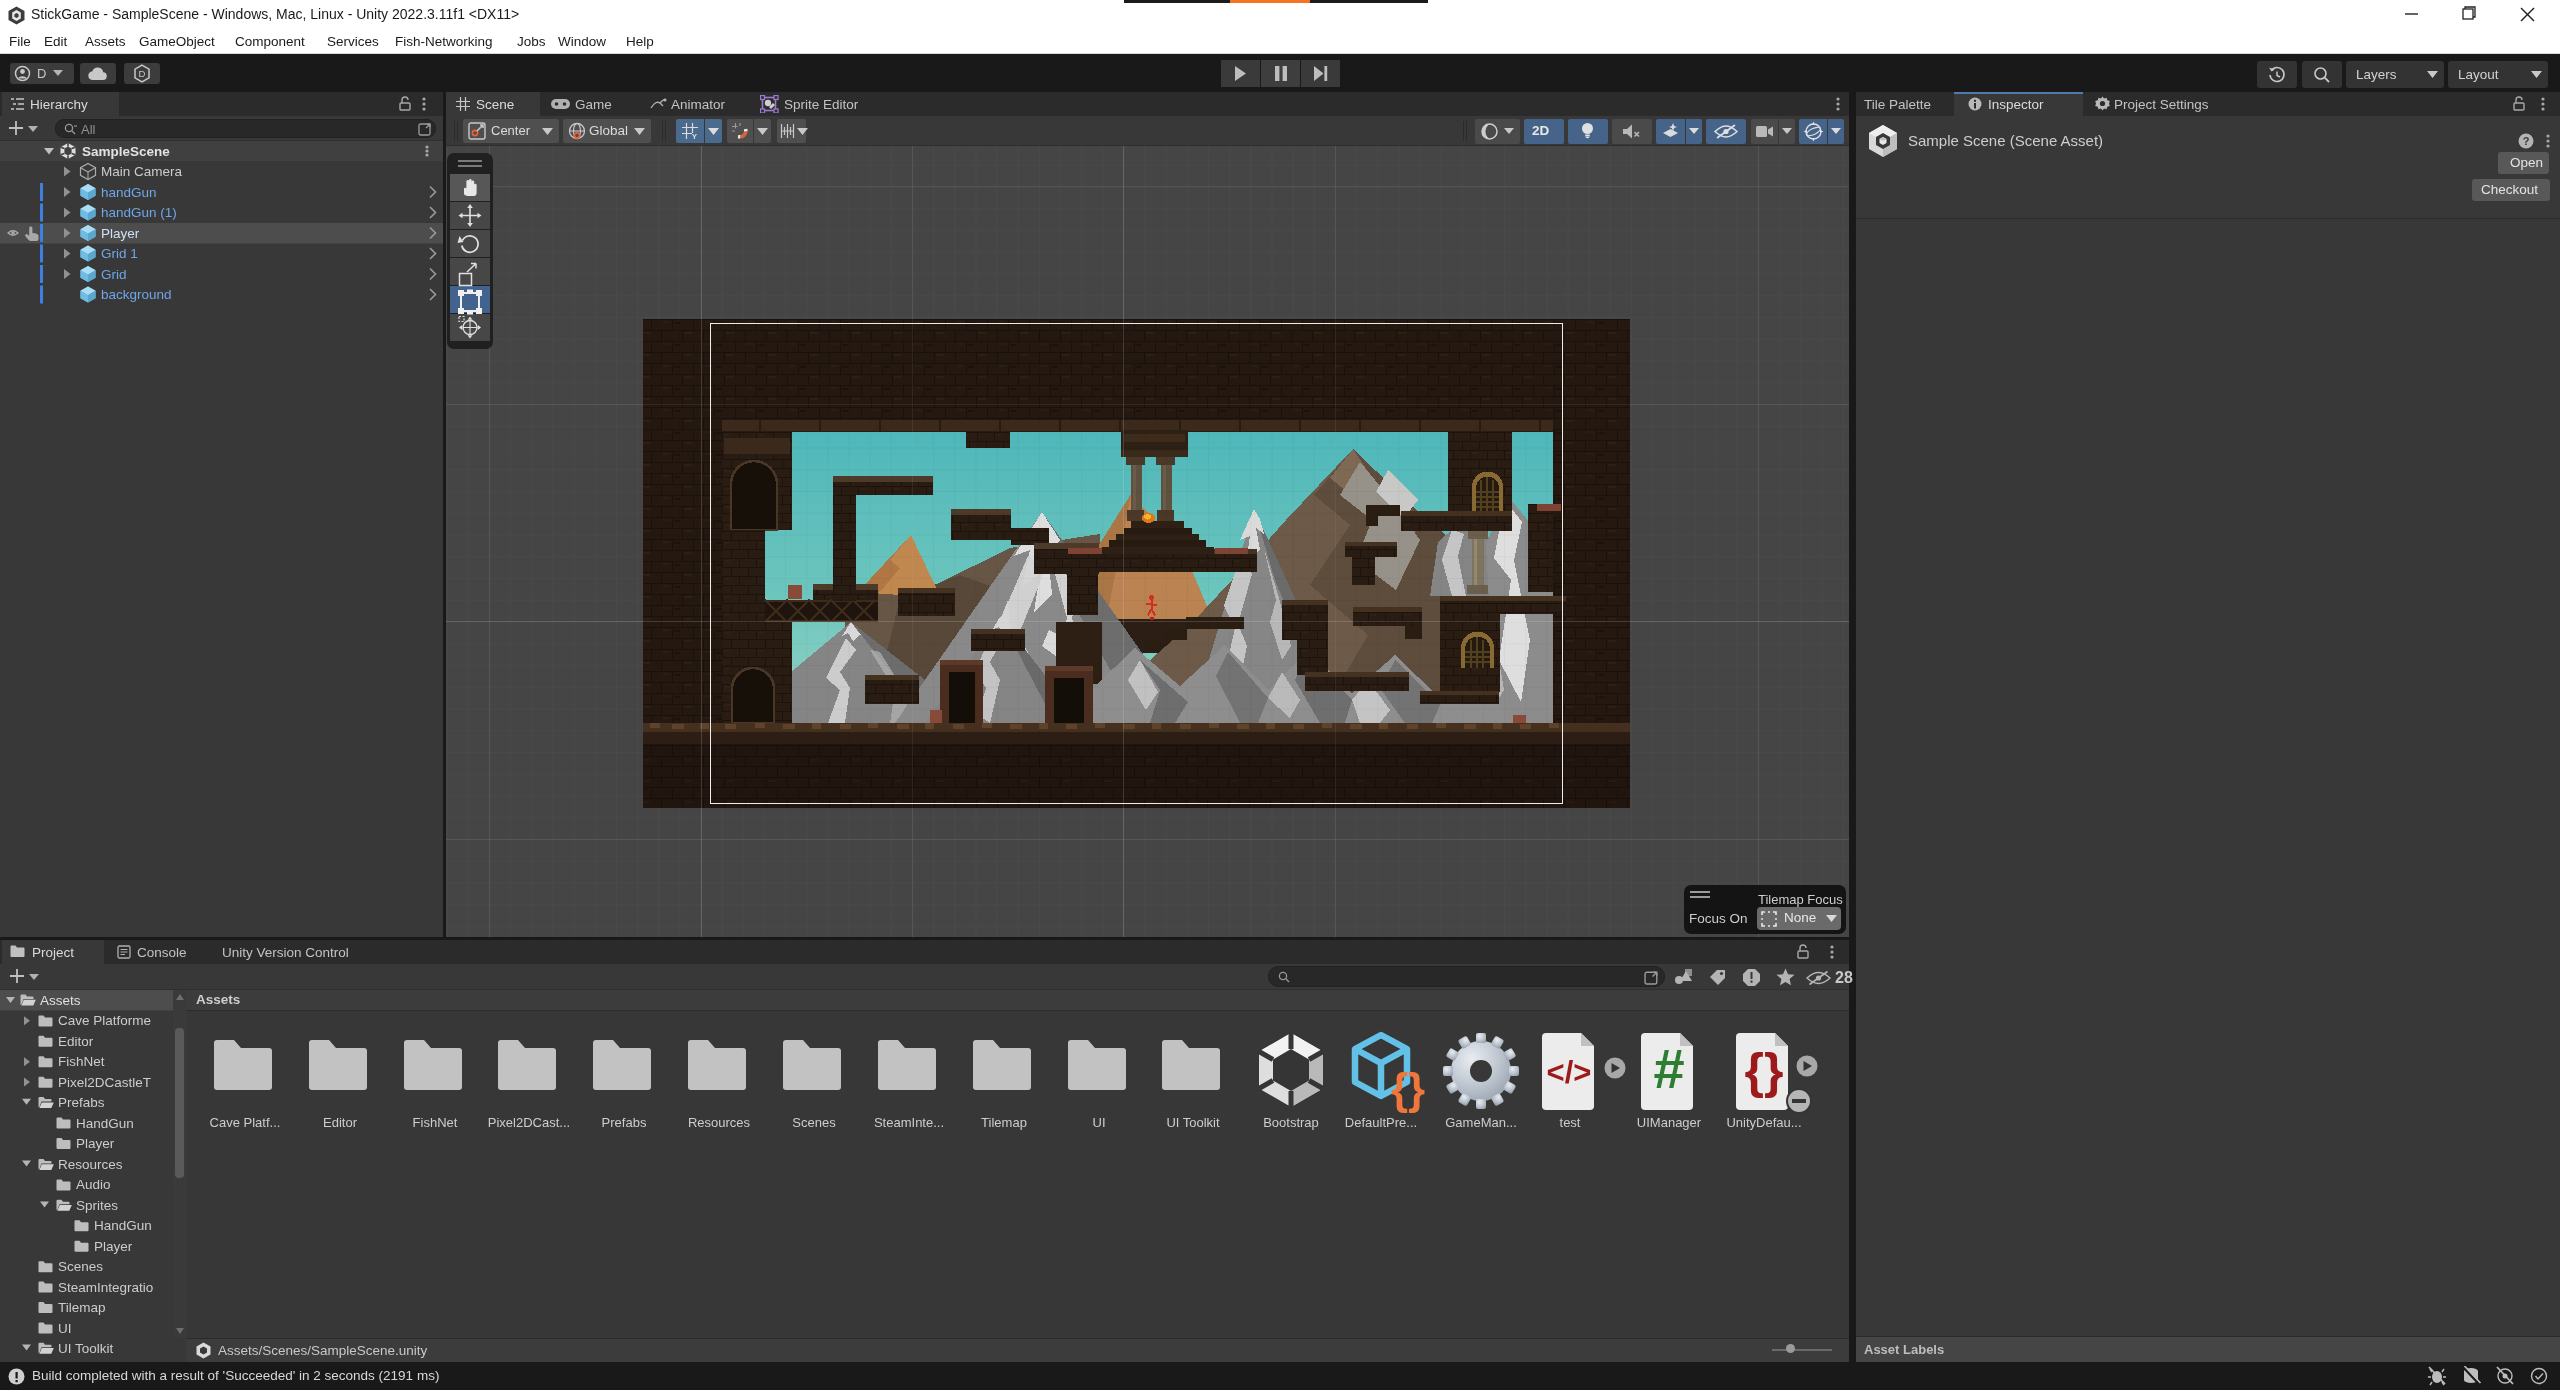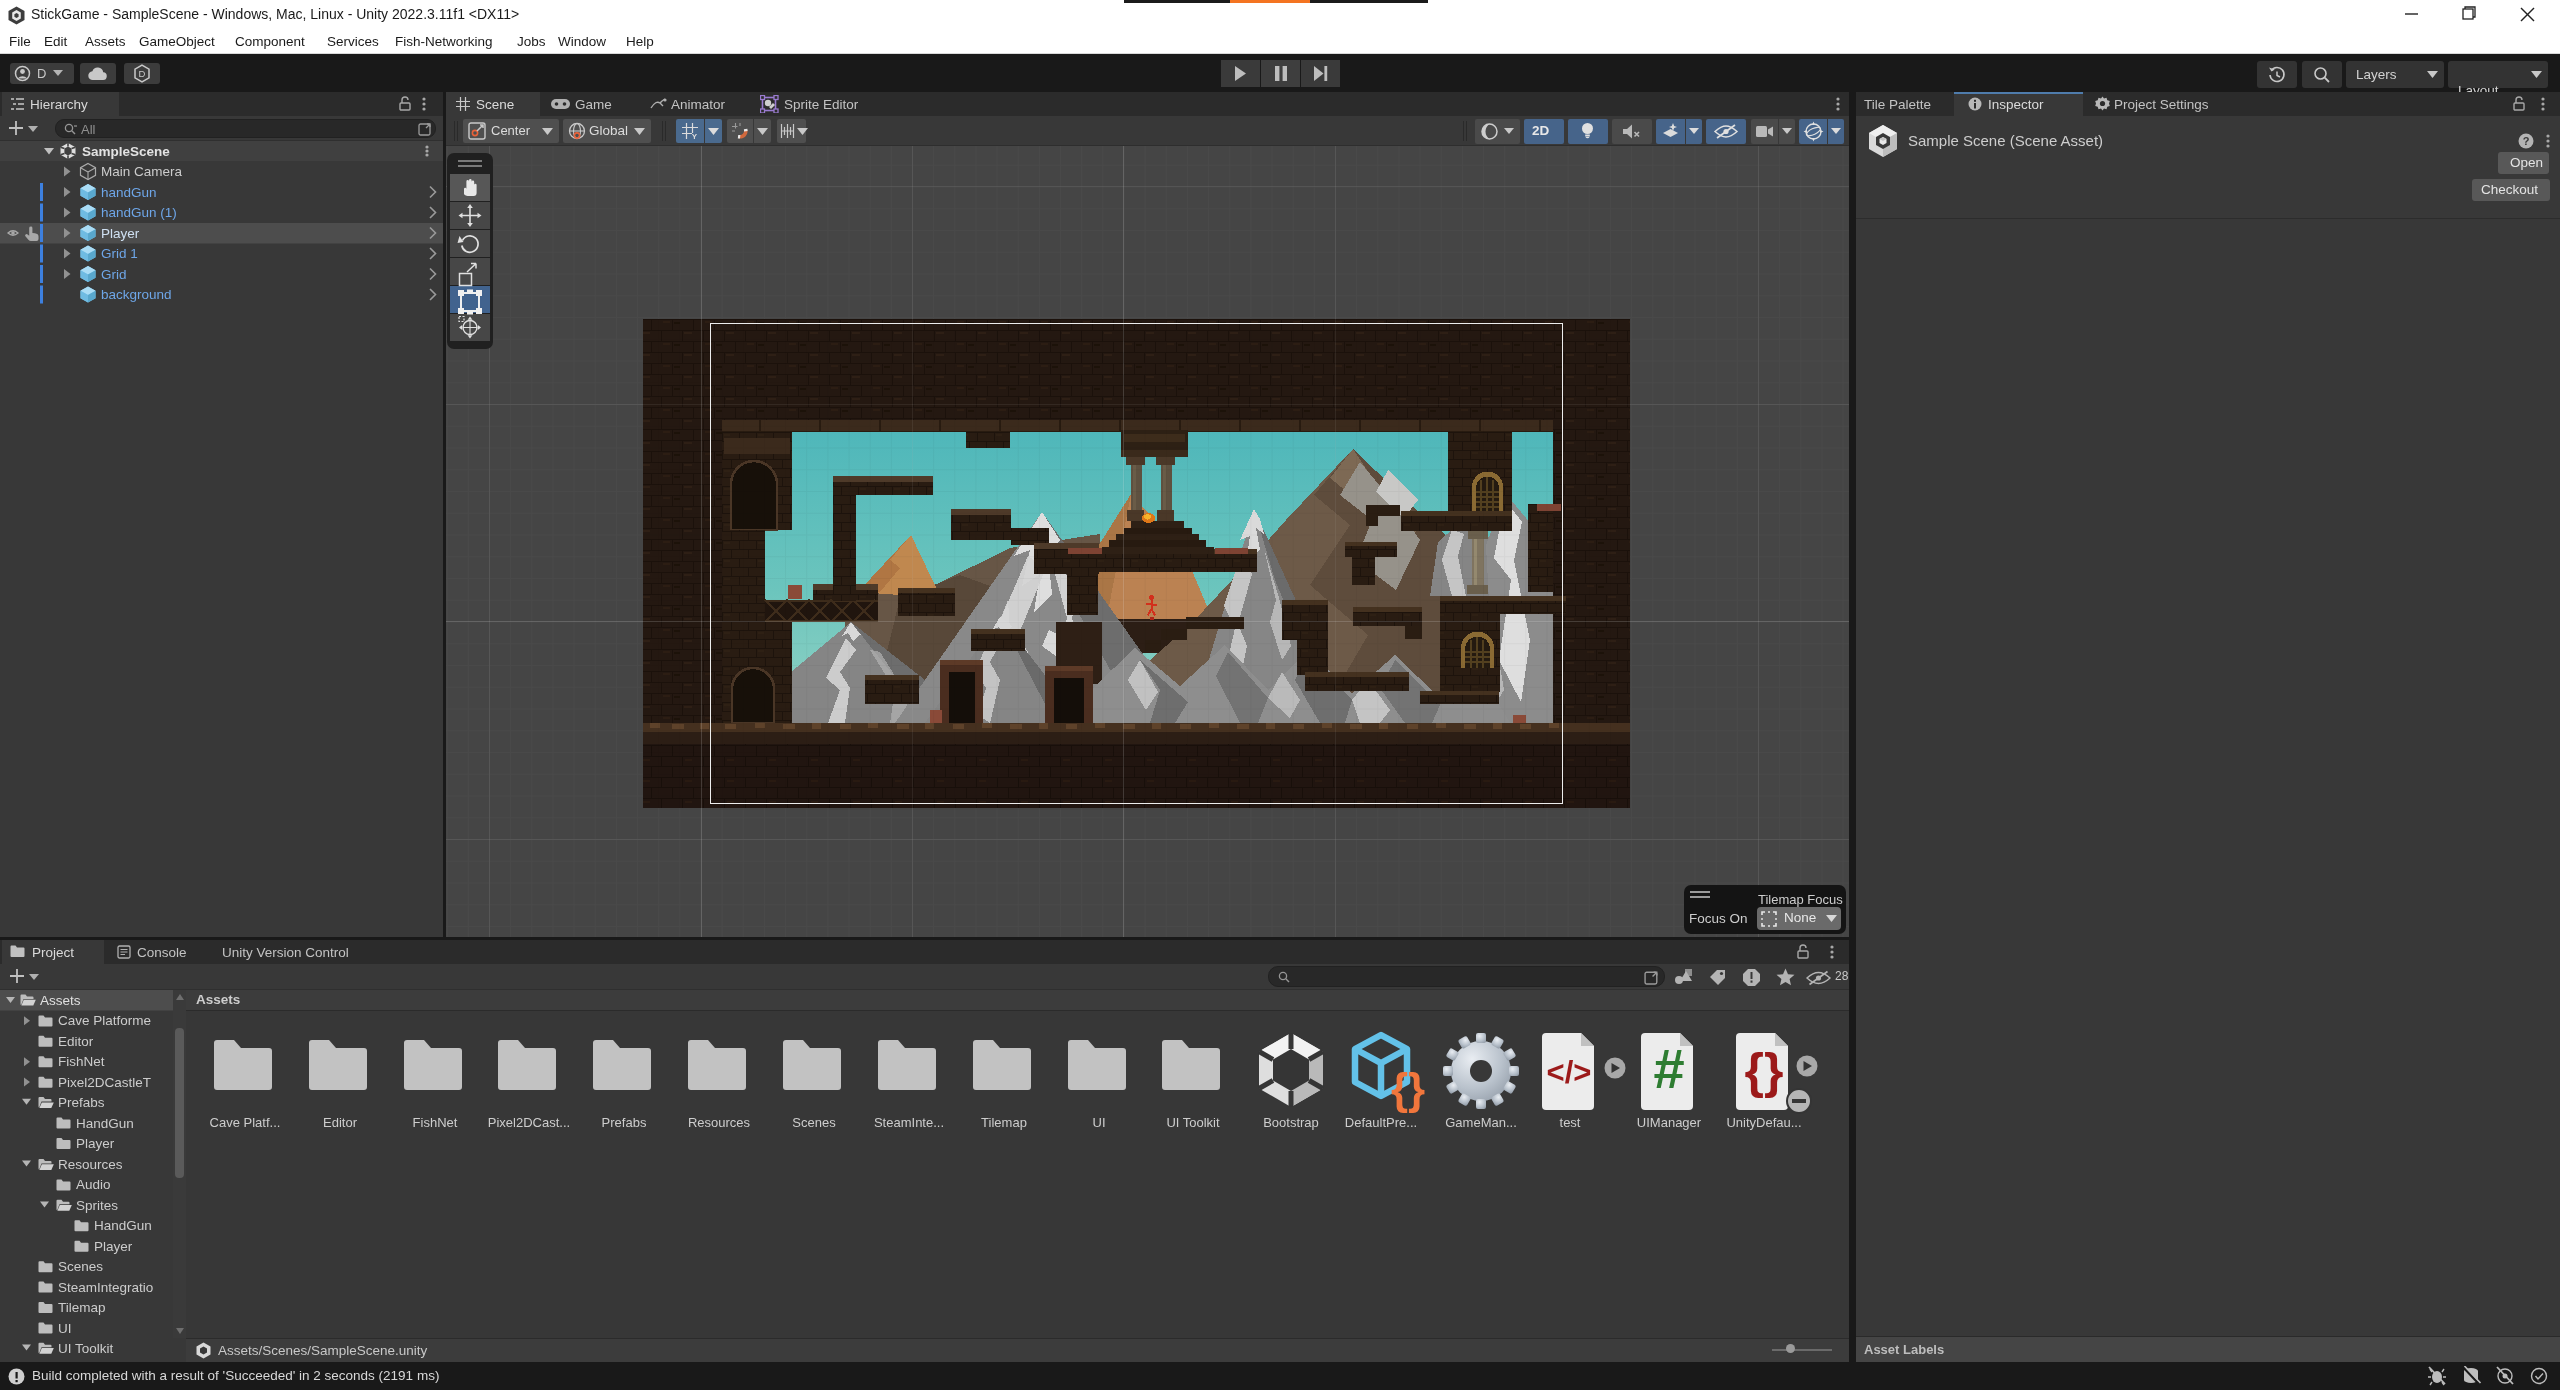--- a/index.html
+++ b/index.html
@@ -95,21 +95,21 @@
 <svg class="abs" style="left:2313px;top:66px" width="18" height="18" viewBox="0 0 18 18">
   <circle cx="7.5" cy="7.5" r="5.5" fill="none" stroke="#c8c8c8" stroke-width="1.6"></circle>
   <line x1="11.7" y1="11.7" x2="16" y2="16" stroke="#c8c8c8" stroke-width="1.8"></line>
 </svg>
 <div class="abs" style="left:2346px;top:61px;width:98px;height:27px;background:#333333;border-radius:3px;"></div>
 <div class="txt" style="left:2356px;top:67px;font-size:13.5px;color:#d2d2d2;">Layers</div>
 <svg class="abs" style="left:2427px;top:71px" width="11" height="8">
       <path d="M0 0 L11 0 L5.5 7 Z" fill="#c8c8c8"></path>
     </svg>
 <div class="abs" style="left:2448px;top:61px;width:100px;height:27px;background:#333333;border-radius:3px;"></div>
-<div class="txt" style="left:2458px;top:83px;font-size:13.5px;color:#d2d2d2;">Layout</div>
+<div class="txt" style="left:2458px;top:67px;font-size:13.5px;color:#d2d2d2;">Layout</div>
 <svg class="abs" style="left:2531px;top:71px" width="11" height="8">
       <path d="M0 0 L11 0 L5.5 7 Z" fill="#c8c8c8"></path>
     </svg>
 
 <div class="abs" style="left:0;top:92px;width:2560px;height:1298px;background:#383838;"></div>
 <div class="abs" style="left:443px;top:92px;width:3px;height:848px;background:#191919;"></div>
 <div class="abs" style="left:1849px;top:92px;width:7px;height:1270px;background:#191919;"></div>
 <div class="abs" style="left:0;top:937px;width:1849px;height:3px;background:#191919;"></div>
 
 <div class="tabbar" style="left:0;top:92px;width:443px;height:24px;"></div>
@@ -836,21 +836,21 @@
       <rect x="8.5" y="12.5" width="2" height="2.2" fill="#383838"></rect>
 </svg>
 <svg class="abs" style="left:1776px;top:968px" width="19" height="18" viewBox="0 0 19 18">
   <path d="M9.5 0.5 L12 6.2 L18.5 6.8 L13.6 11 L15 17.3 L9.5 14 L4 17.3 L5.4 11 L0.5 6.8 L7 6.2 Z" fill="#b4b4b4"></path>
 </svg>
 <svg class="abs" style="left:1806px;top:970px" width="26" height="16" viewBox="0 0 26 16">
   <path d="M1 8 Q7 2.5 12.5 2.5 Q18 2.5 24 8 Q18 13.5 12.5 13.5 Q7 13.5 1 8 Z" fill="none" stroke="#b4b4b4" stroke-width="1.5"></path>
   <circle cx="12.5" cy="8" r="2.6" fill="#b4b4b4"></circle>
   <line x1="3.5" y1="14.5" x2="21.5" y2="1.5" stroke="#b4b4b4" stroke-width="1.7"></line>
 </svg>
-<div class="txt" style="left:1835px;top:969px;font-size:12px;color:#c8c8c8;">28</div>
+<div class="txt" style="left:1835px;top:969px;font-size:16px;color:#c8c8c8;font-weight:bold;">28</div>
 
 <svg class="abs" style="left:0;top:990px" width="173" height="372" viewBox="0 0 173 372">
 <defs>
   <g id="fc">
           <path d="M0.5 1.5 a1 1 0 0 1 1 -1 H5.5 l1.5 2 H13.5 a1 1 0 0 1 1 1 V10.5 a1 1 0 0 1 -1 1 H1.5 a1 1 0 0 1 -1 -1 Z" fill="#bdbdbd"></path>
         </g>
   <g id="fo">
           <path d="M0.5 1.5 a1 1 0 0 1 1 -1 H5.5 l1.5 2 H12.5 a1 1 0 0 1 1 1 V5 H3.5 L1.2 11 a1 1 0 0 1 -0.7 -1 Z" fill="#bdbdbd"></path>
           <path d="M3.8 5.8 H15.8 L13.3 11.5 H1.4 Z" fill="#d2d2d2"></path>
         </g>

